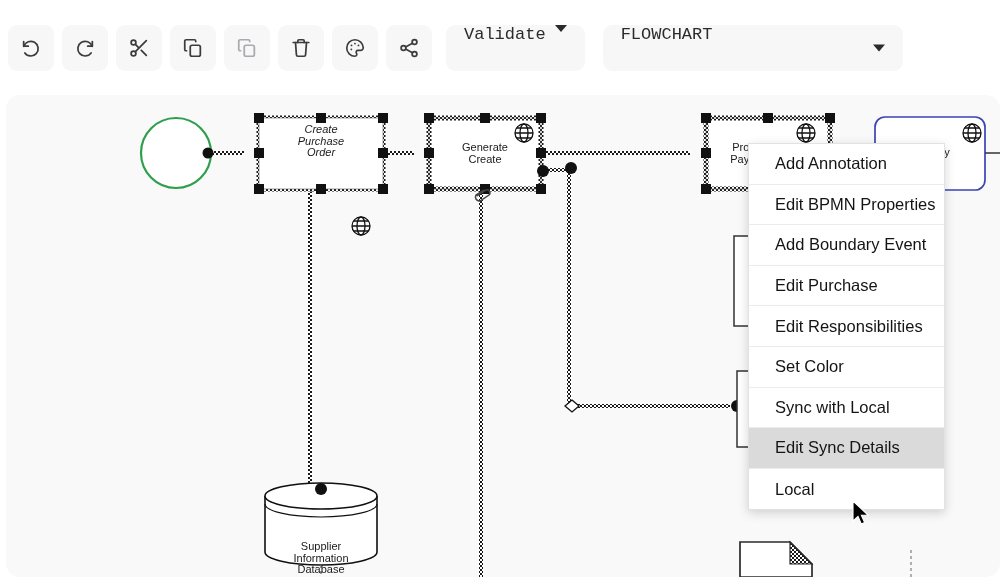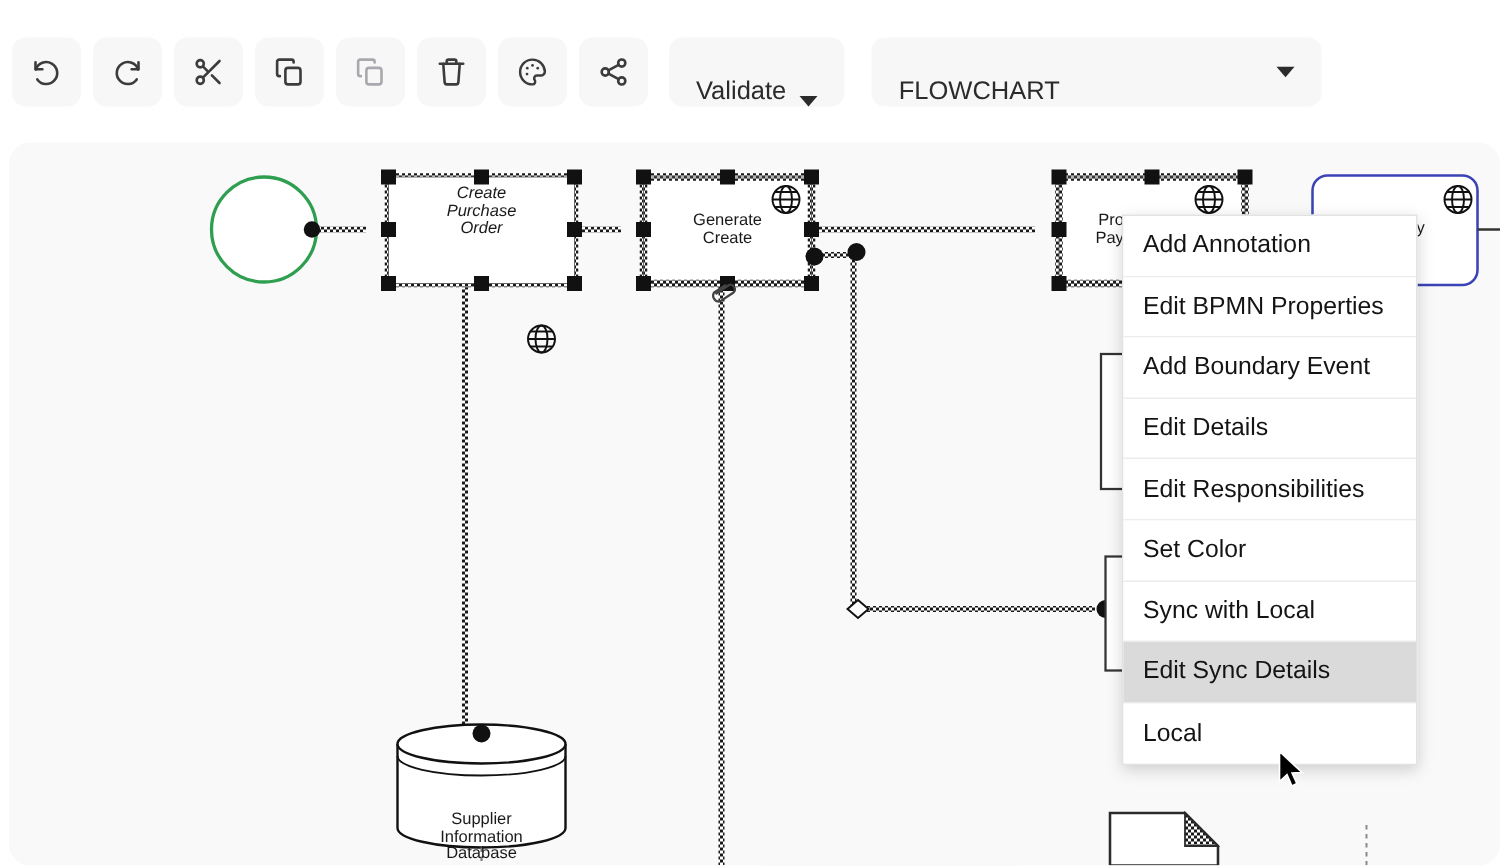--- a/index.html
+++ b/index.html
@@ -24,25 +24,25 @@
     background: #f7f7f8;
     border: none; border-radius: 9px;
     display: flex; align-items: center; justify-content: center;
     cursor: pointer;
   }
   .tb-btn svg { display: block; }
   .tb-wide {
     height: 46px;
     background: #f7f7f8;
     border: none; border-radius: 9px;
-    display: flex; align-items: flex-end; justify-content: center;
+    display: flex; align-items: flex-start; justify-content: center;
     gap: 9px; padding: 0 18px;
     font-size: 17px; color: #2b2b2b;
     cursor: pointer; white-space: nowrap;
-    font-family: Liberation Sans, sans-serif;
+    font-family: Liberation Mono, monospace;
   }
   #validate-button { margin-left: 6px; }
   #flowchart-select {
     width: 300px; margin-left: 10px;
     justify-content: flex-start; padding: 0 18px;
     position: relative;
   }
   #flowchart-select .caret-right {
     position: absolute; right: 18px; top: 50%; transform: translateY(-50%);
   }
@@ -78,21 +78,21 @@
     left: 748px; top: 143px;
     width: 197px;
     background: #ffffff;
     border: 1px solid #e2e2e2;
     box-shadow: 0 3px 10px rgba(0,0,0,0.17);
     z-index: 50;
   }
   .menu-item {
     height: 40.6px;
     display: flex; align-items: center;
-    padding-left: 13px;
+    padding-left: 26px;
     font-size: 16.5px; color: #141414;
     border-bottom: 1px solid #ececec;
     background: #ffffff;
     cursor: pointer;
     font-family: "Liberation Sans", sans-serif;
     white-space: nowrap;
   }
   .menu-item:last-child { border-bottom: none; }
   .menu-item.active { background: #dadada; }
 
@@ -355,21 +355,21 @@
     <div class="node-label" style="left:870px; top:52px; width:108px;">Delivery</div>
     <div class="node-label" style="left:258px; top:406px; width:114px;margin-top:40px;">Supplier
 Information
 Database</div>
   </div>
 
   <div id="context-menu">
       <div class="menu-item">Add Annotation</div>
       <div class="menu-item">Edit BPMN Properties</div>
       <div class="menu-item">Add Boundary Event</div>
-      <div class="menu-item">Edit Details</div>
+      <div class="menu-item">Edit Purchase</div>
       <div class="menu-item">Edit Responsibilities</div>
       <div class="menu-item">Set Color</div>
       <div class="menu-item">Sync with Local</div>
       <div class="menu-item active">Edit Sync Details</div>
       <div class="menu-item">Local</div>
     </div>
 
   <svg id="mouse-cursor" width="20" height="28" viewBox="0 0 20 28">
     <path d="M2,1 L2,21 L7,16.5 L10.3,24 L13.6,22.4 L10.4,15.3 L17,15 Z" fill="#000000" stroke="#ffffff" stroke-width="1.1"></path>
   </svg>

